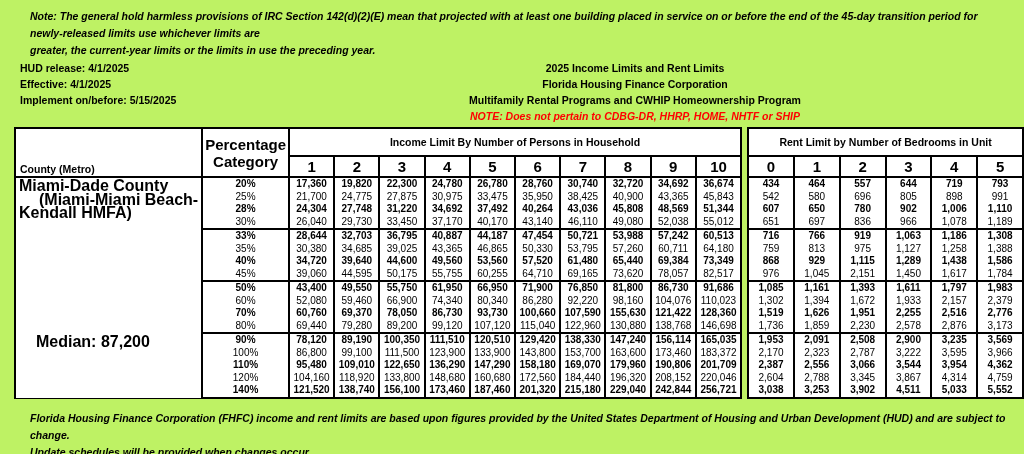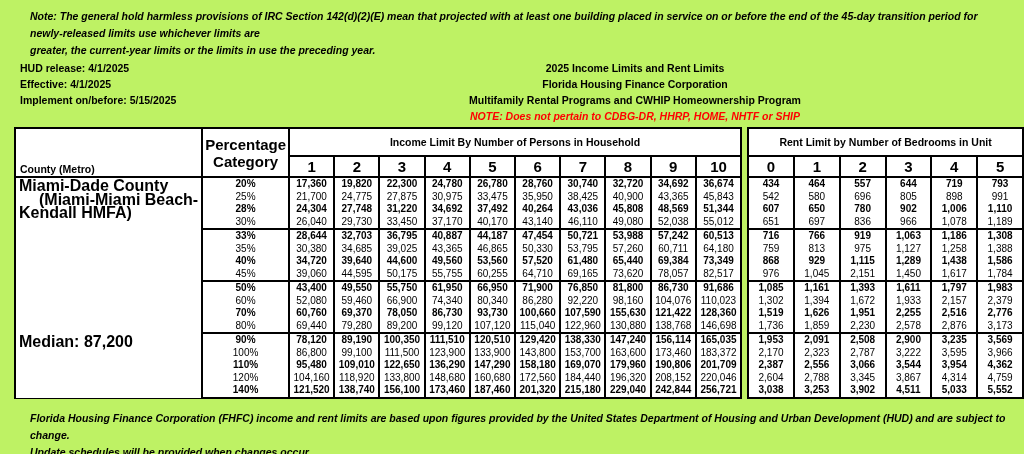--- a/index.html
+++ b/index.html
@@ -23,21 +23,21 @@
         font-weight:normal;background:#fff;}
   tbody tr:first-child td{border-top:1px solid #000;}
   tr.gt td{border-top:1px solid #000;margin-left:33px;}
   tr.gb td{border-bottom:1px solid #000;}
   tr.b td{font-weight:bold;}
   td.county{text-align:left;vertical-align:top;position:relative;padding:1px 3px;font-weight:normal !important;}
   tr.b td.county{font-weight:normal;}
   .countywrap{position:relative;height:100%;}
   .countywrap div{line-height:13.5px;font-size:16px;font-weight:bold;}
   .cl1{padding-left:20px;}
-  .median{position:absolute;top:156px;left:0;}
+  .median{position:absolute;top:156px;left:17px;}
   .footer{position:absolute;left:30px;top:410px;font-style:italic;font-weight:600;
         font-size:10.5px;line-height:17px;}
 </style>
 </head>
 <body>
 
 <div class="page">
 
   <div class="top-note">
     <div>Note: The general hold harmless provisions of IRC Section 142(d)(2)(E) mean that projected with at least one building placed in service on or before the end of the 45-day transition period for newly-released limits use whichever limits are</div>

